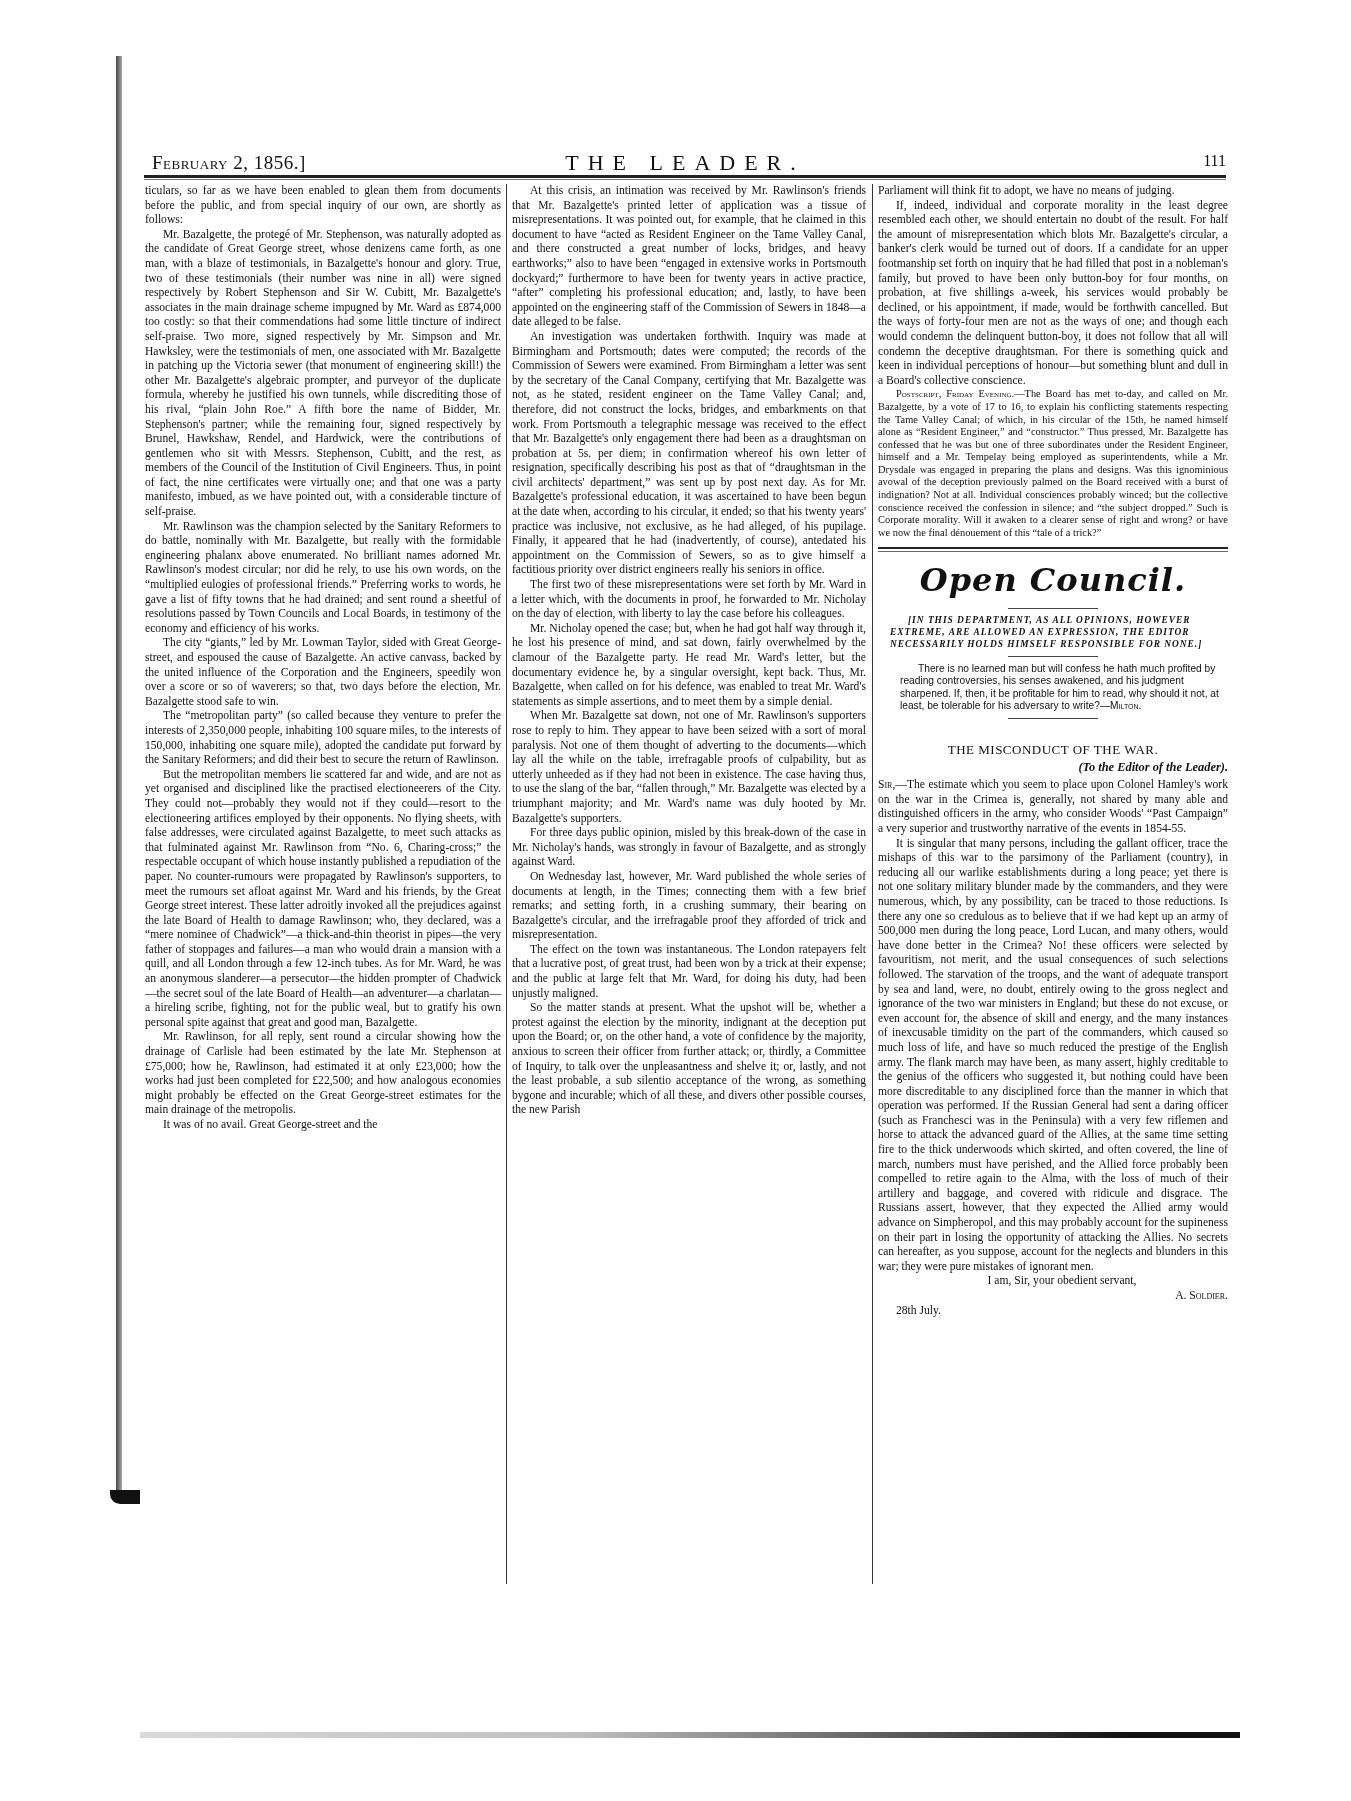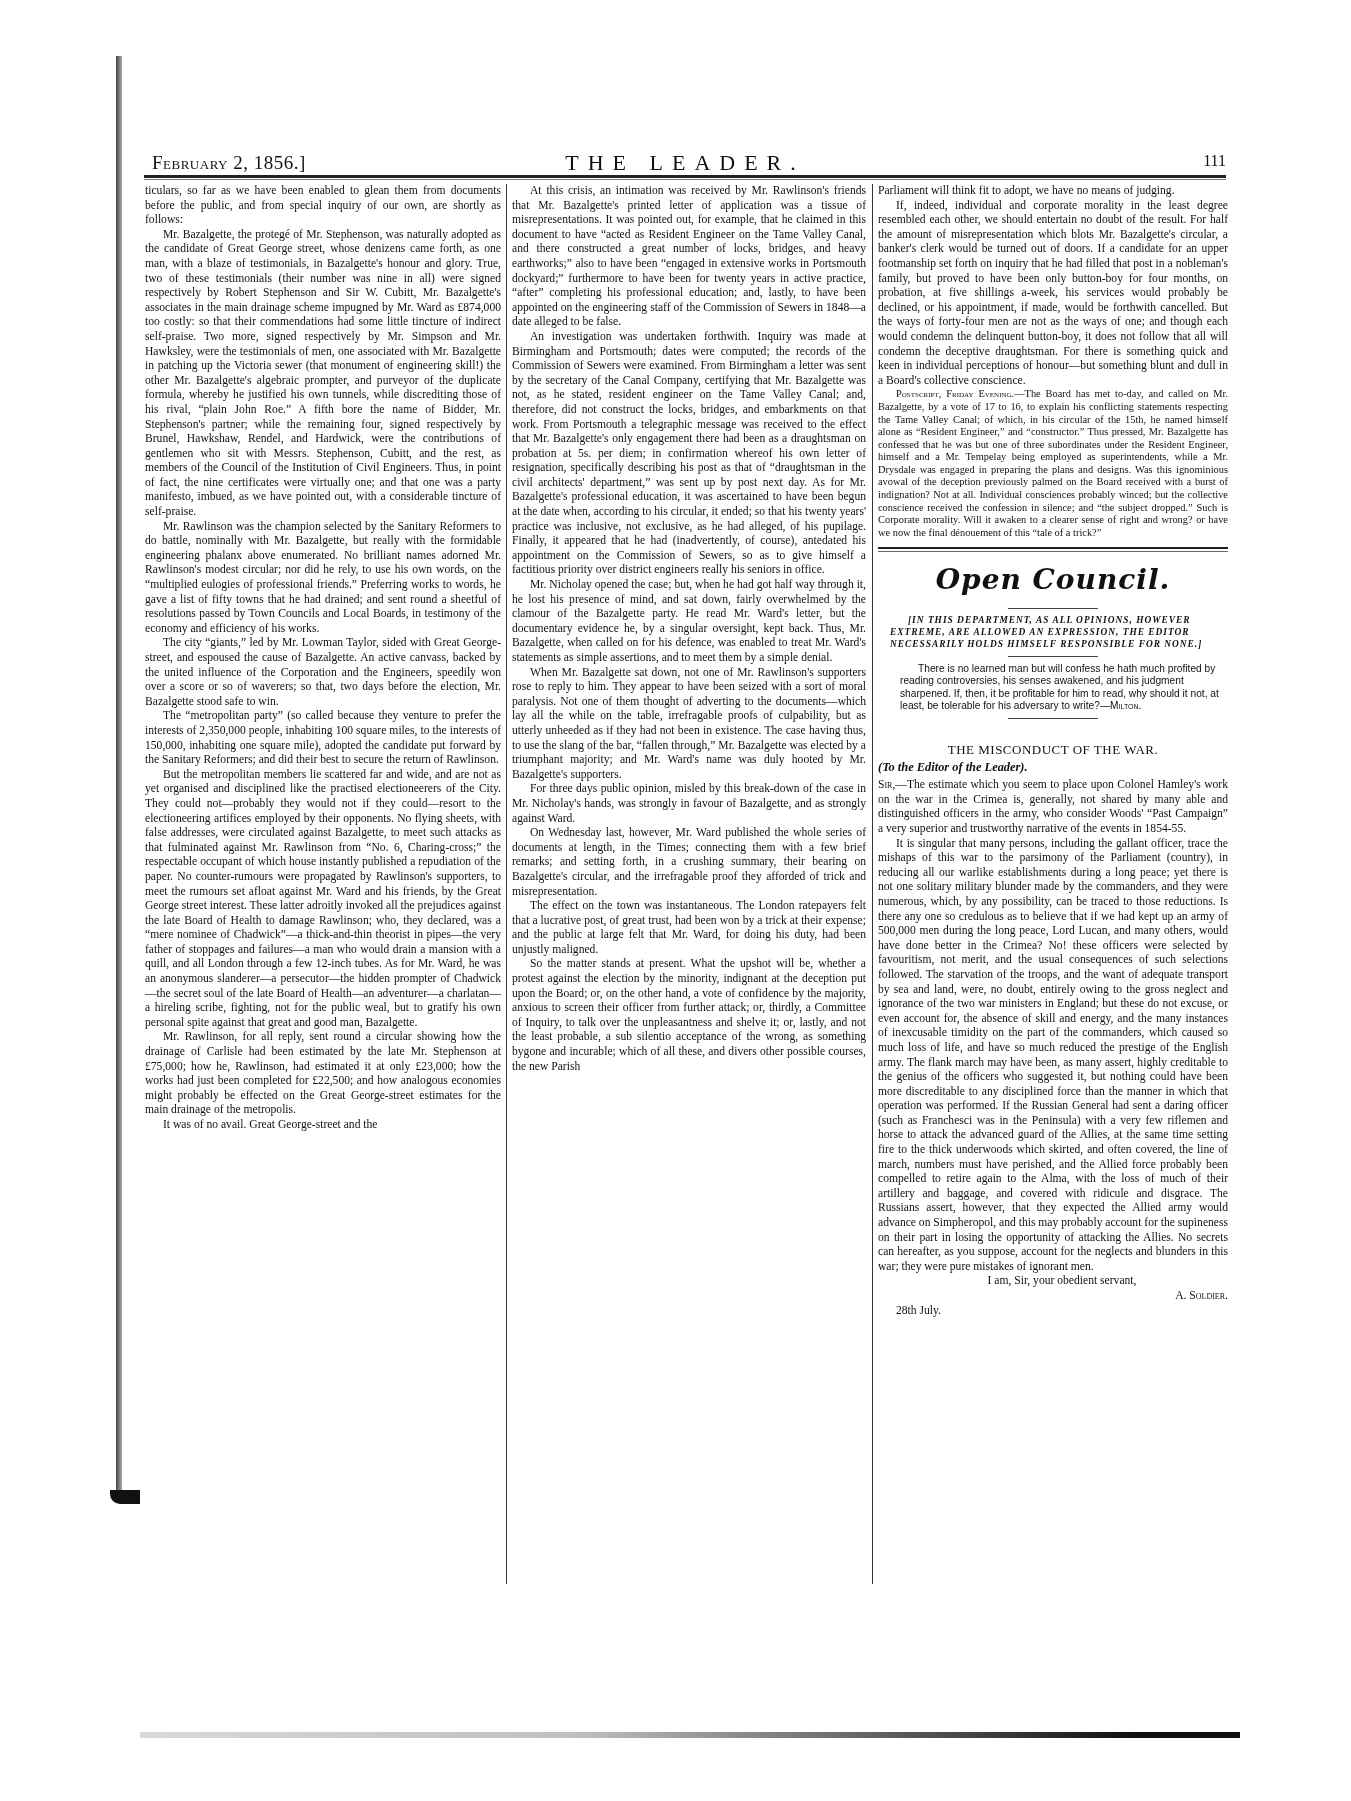--- a/index.html
+++ b/index.html
@@ -25,28 +25,28 @@
   .col p.noindent { text-indent: 0; }
   .col1 { left: 145px; width: 356px; }
   .col2 { left: 512px; width: 354px; }
   .col3 { left: 878px; width: 350px; }
   .vrule { position: absolute; top: 184px; width: 1px; height: 1400px; background: #333; }
   .v1 { left: 506px; } .v2 { left: 872px; }
   .sc { font-variant: small-caps; }
   .ps { font-size: 10.4px; line-height: 12.6px; }
   .sep { height: 0; border-top: 2px solid #222; border-bottom: 1px solid #666; margin: 8px 0 6px; padding-top: 2px; }
   .blackletter { text-align: center; font-family: "DejaVu Serif", serif; font-weight: bold;
-                 font-size: 28px; line-height: 44px; letter-spacing: 1px; margin: 2px 0; font-style: italic; }
+                 font-size: 32px; line-height: 44px; letter-spacing: 1px; margin: 2px 0; font-style: italic; }
   .short-rule { width: 90px; height: 1px; background: #444; margin: 6px auto; }
   .disclaimer { font-size: 9.4px; line-height: 11.6px; letter-spacing: 1px; font-weight: bold;
                 text-transform: uppercase; padding-left: 12px; text-indent: -8px; text-align: left; font-style: italic; }
   .epigraph { font-family: Liberation Sans, sans-serif; font-size: 10.2px;
               line-height: 12.2px; padding-left: 22px; text-indent: -20px; text-align: left; }
   .letter-title { text-align: center; font-size: 13px; letter-spacing: .5px; margin: 24px 0 2px; }
-  .letter-sub { text-align: left; font-style: italic; font-weight: bold; font-size: 12.4px; margin-bottom: 4px; }
+  .letter-sub { text-align: right; font-style: italic; font-weight: bold; font-size: 12.4px; margin-bottom: 4px; }
   .signoff { text-align: center; text-indent: 0; }
   .signature { text-align: right; text-indent: 0; font-variant: small-caps; }
   .dateline { text-indent: 40px; }
 </style>
 </head>
 <body>
 
 <div class="binding"></div>
 <div class="binding-foot"></div>
 <div class="bottom-smudge"></div>
@@ -69,20 +69,21 @@
   <p>The city “giants,” led by Mr. Lowman Taylor, sided with Great George-street, and espoused the cause of Bazalgette. An active canvass, backed by the united influence of the Corporation and the Engineers, speedily won over a score or so of waverers; so that, two days before the election, Mr. Bazalgette stood safe to win.</p>
   <p>The “metropolitan party” (so called because they venture to prefer the interests of 2,350,000 people, inhabiting 100 square miles, to the interests of 150,000, inhabiting one square mile), adopted the candidate put forward by the Sanitary Reformers; and did their best to secure the return of Rawlinson.</p>
   <p>But the metropolitan members lie scattered far and wide, and are not as yet organised and disciplined like the practised electioneerers of the City. They could not—probably they would not if they could—resort to the electioneering artifices employed by their opponents. No flying sheets, with false addresses, were circulated against Bazalgette, to meet such attacks as that fulminated against Mr. Rawlinson from “No. 6, Charing-cross;” the respectable occupant of which house instantly published a repudiation of the paper. No counter-rumours were propagated by Rawlinson's supporters, to meet the rumours set afloat against Mr. Ward and his friends, by the Great George street interest. These latter adroitly invoked all the prejudices against the late Board of Health to damage Rawlinson; who, they declared, was a “mere nominee of Chadwick”—a thick-and-thin theorist in pipes—the very father of stoppages and failures—a man who would drain a mansion with a quill, and all London through a few 12-inch tubes. As for Mr. Ward, he was an anonymous slanderer—a persecutor—the hidden prompter of Chadwick—the secret soul of the late Board of Health—an adventurer—a charlatan—a hireling scribe, fighting, not for the public weal, but to gratify his own personal spite against that great and good man, Bazalgette.</p>
   <p>Mr. Rawlinson, for all reply, sent round a circular showing how the drainage of Carlisle had been estimated by the late Mr. Stephenson at £75,000; how he, Rawlinson, had estimated it at only £23,000; how the works had just been completed for £22,500; and how analogous economies might probably be effected on the Great George-street estimates for the main drainage of the metropolis.</p>
   <p>It was of no avail. Great George-street and the</p>
 </div>
 
 <div class="col col2">
   <p>At this crisis, an intimation was received by Mr. Rawlinson's friends that Mr. Bazalgette's printed letter of application was a tissue of misrepresentations. It was pointed out, for example, that he claimed in this document to have “acted as Resident Engineer on the Tame Valley Canal, and there constructed a great number of locks, bridges, and heavy earthworks;” also to have been “engaged in extensive works in Portsmouth dockyard;” furthermore to have been for twenty years in active practice, “after” completing his professional education; and, lastly, to have been appointed on the engineering staff of the Commission of Sewers in 1848—a date alleged to be false.</p>
   <p>An investigation was undertaken forthwith. Inquiry was made at Birmingham and Portsmouth; dates were computed; the records of the Commission of Sewers were examined. From Birmingham a letter was sent by the secretary of the Canal Company, certifying that Mr. Bazalgette was not, as he stated, resident engineer on the Tame Valley Canal; and, therefore, did not construct the locks, bridges, and embarkments on that work. From Portsmouth a telegraphic message was received to the effect that Mr. Bazalgette's only engagement there had been as a draughtsman on probation at 5s. per diem; in confirmation whereof his own letter of resignation, specifically describing his post as that of “draughtsman in the civil architects' department,” was sent up by post next day. As for Mr. Bazalgette's professional education, it was ascertained to have been begun at the date when, according to his circular, it ended; so that his twenty years' practice was inclusive, not exclusive, as he had alleged, of his pupilage. Finally, it appeared that he had (inadvertently, of course), antedated his appointment on the Commission of Sewers, so as to give himself a factitious priority over district engineers really his seniors in office.</p>
+  <p>The first two of these misrepresentations were set forth by Mr. Ward in a letter which, with the documents in proof, he forwarded to Mr. Nicholay on the day of election, with liberty to lay the case before his colleagues.</p>
   <p>Mr. Nicholay opened the case; but, when he had got half way through it, he lost his presence of mind, and sat down, fairly overwhelmed by the clamour of the Bazalgette party. He read Mr. Ward's letter, but the documentary evidence he, by a singular oversight, kept back. Thus, Mr. Bazalgette, when called on for his defence, was enabled to treat Mr. Ward's statements as simple assertions, and to meet them by a simple denial.</p>
   <p>When Mr. Bazalgette sat down, not one of Mr. Rawlinson's supporters rose to reply to him. They appear to have been seized with a sort of moral paralysis. Not one of them thought of adverting to the documents—which lay all the while on the table, irrefragable proofs of culpability, but as utterly unheeded as if they had not been in existence. The case having thus, to use the slang of the bar, “fallen through,” Mr. Bazalgette was elected by a triumphant majority; and Mr. Ward's name was duly hooted by Mr. Bazalgette's supporters.</p>
   <p>For three days public opinion, misled by this break-down of the case in Mr. Nicholay's hands, was strongly in favour of Bazalgette, and as strongly against Ward.</p>
   <p>On Wednesday last, however, Mr. Ward published the whole series of documents at length, in the Times; connecting them with a few brief remarks; and setting forth, in a crushing summary, their bearing on Bazalgette's circular, and the irrefragable proof they afforded of trick and misrepresentation.</p>
   <p>The effect on the town was instantaneous. The London ratepayers felt that a lucrative post, of great trust, had been won by a trick at their expense; and the public at large felt that Mr. Ward, for doing his duty, had been unjustly maligned.</p>
   <p>So the matter stands at present. What the upshot will be, whether a protest against the election by the minority, indignant at the deception put upon the Board; or, on the other hand, a vote of confidence by the majority, anxious to screen their officer from further attack; or, thirdly, a Committee of Inquiry, to talk over the unpleasantness and shelve it; or, lastly, and not the least probable, a sub silentio acceptance of the wrong, as something bygone and incurable; which of all these, and divers other possible courses, the new Parish</p>
 </div>
 
 <div class="col col3">
   <p class="noindent">Parliament will think fit to adopt, we have no means of judging.</p>

